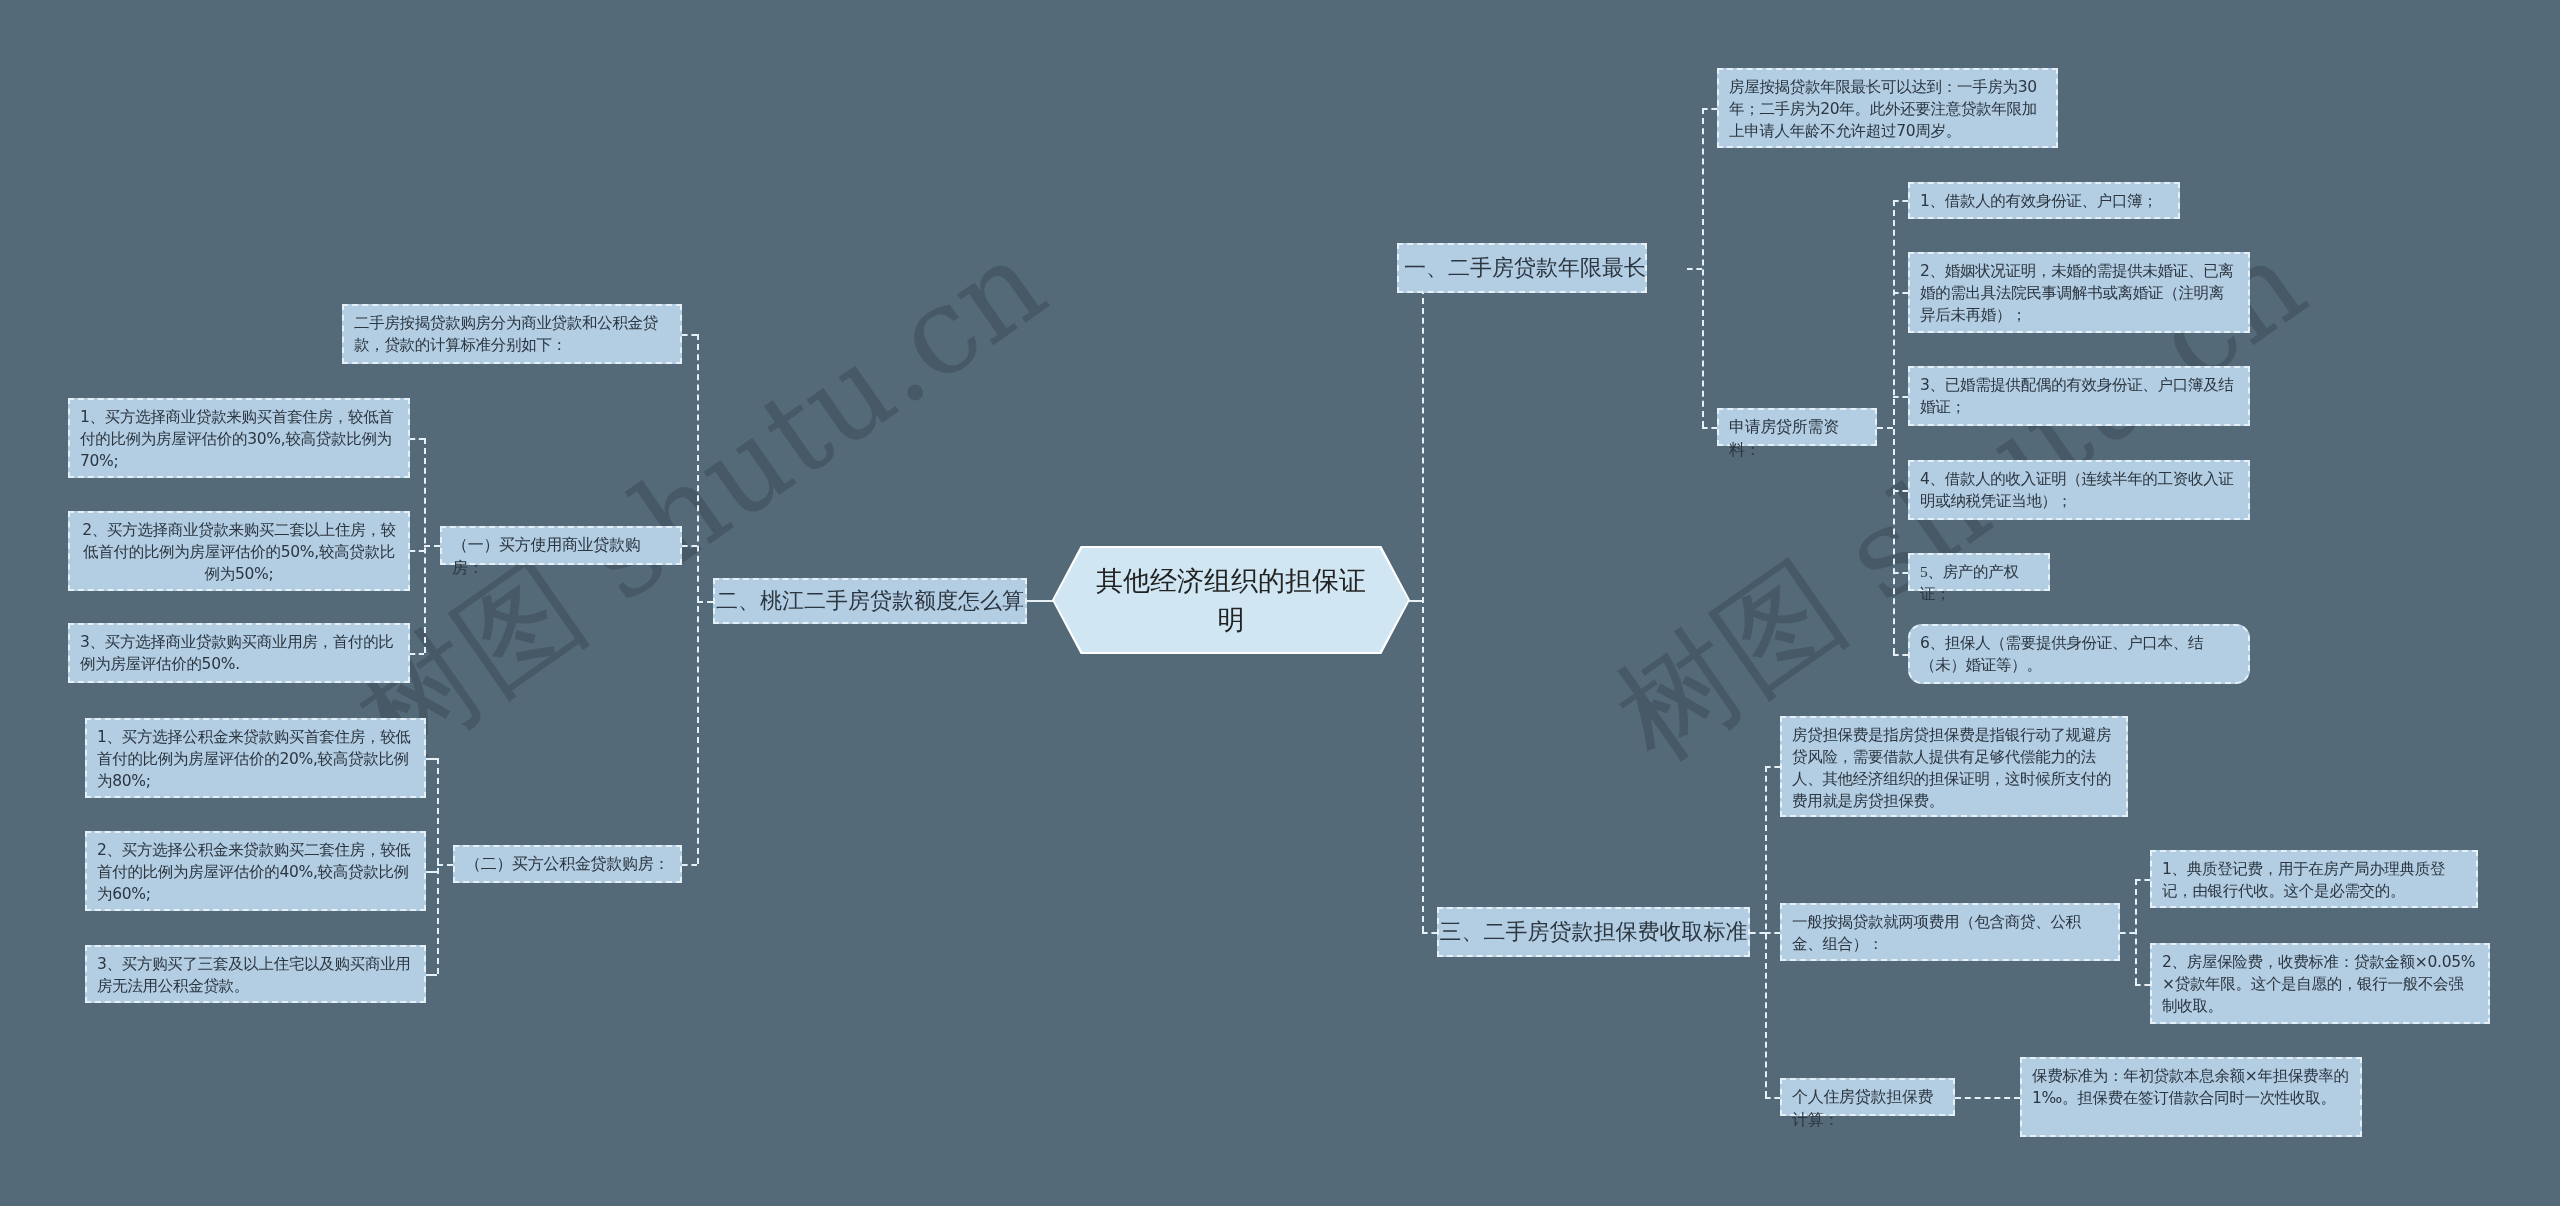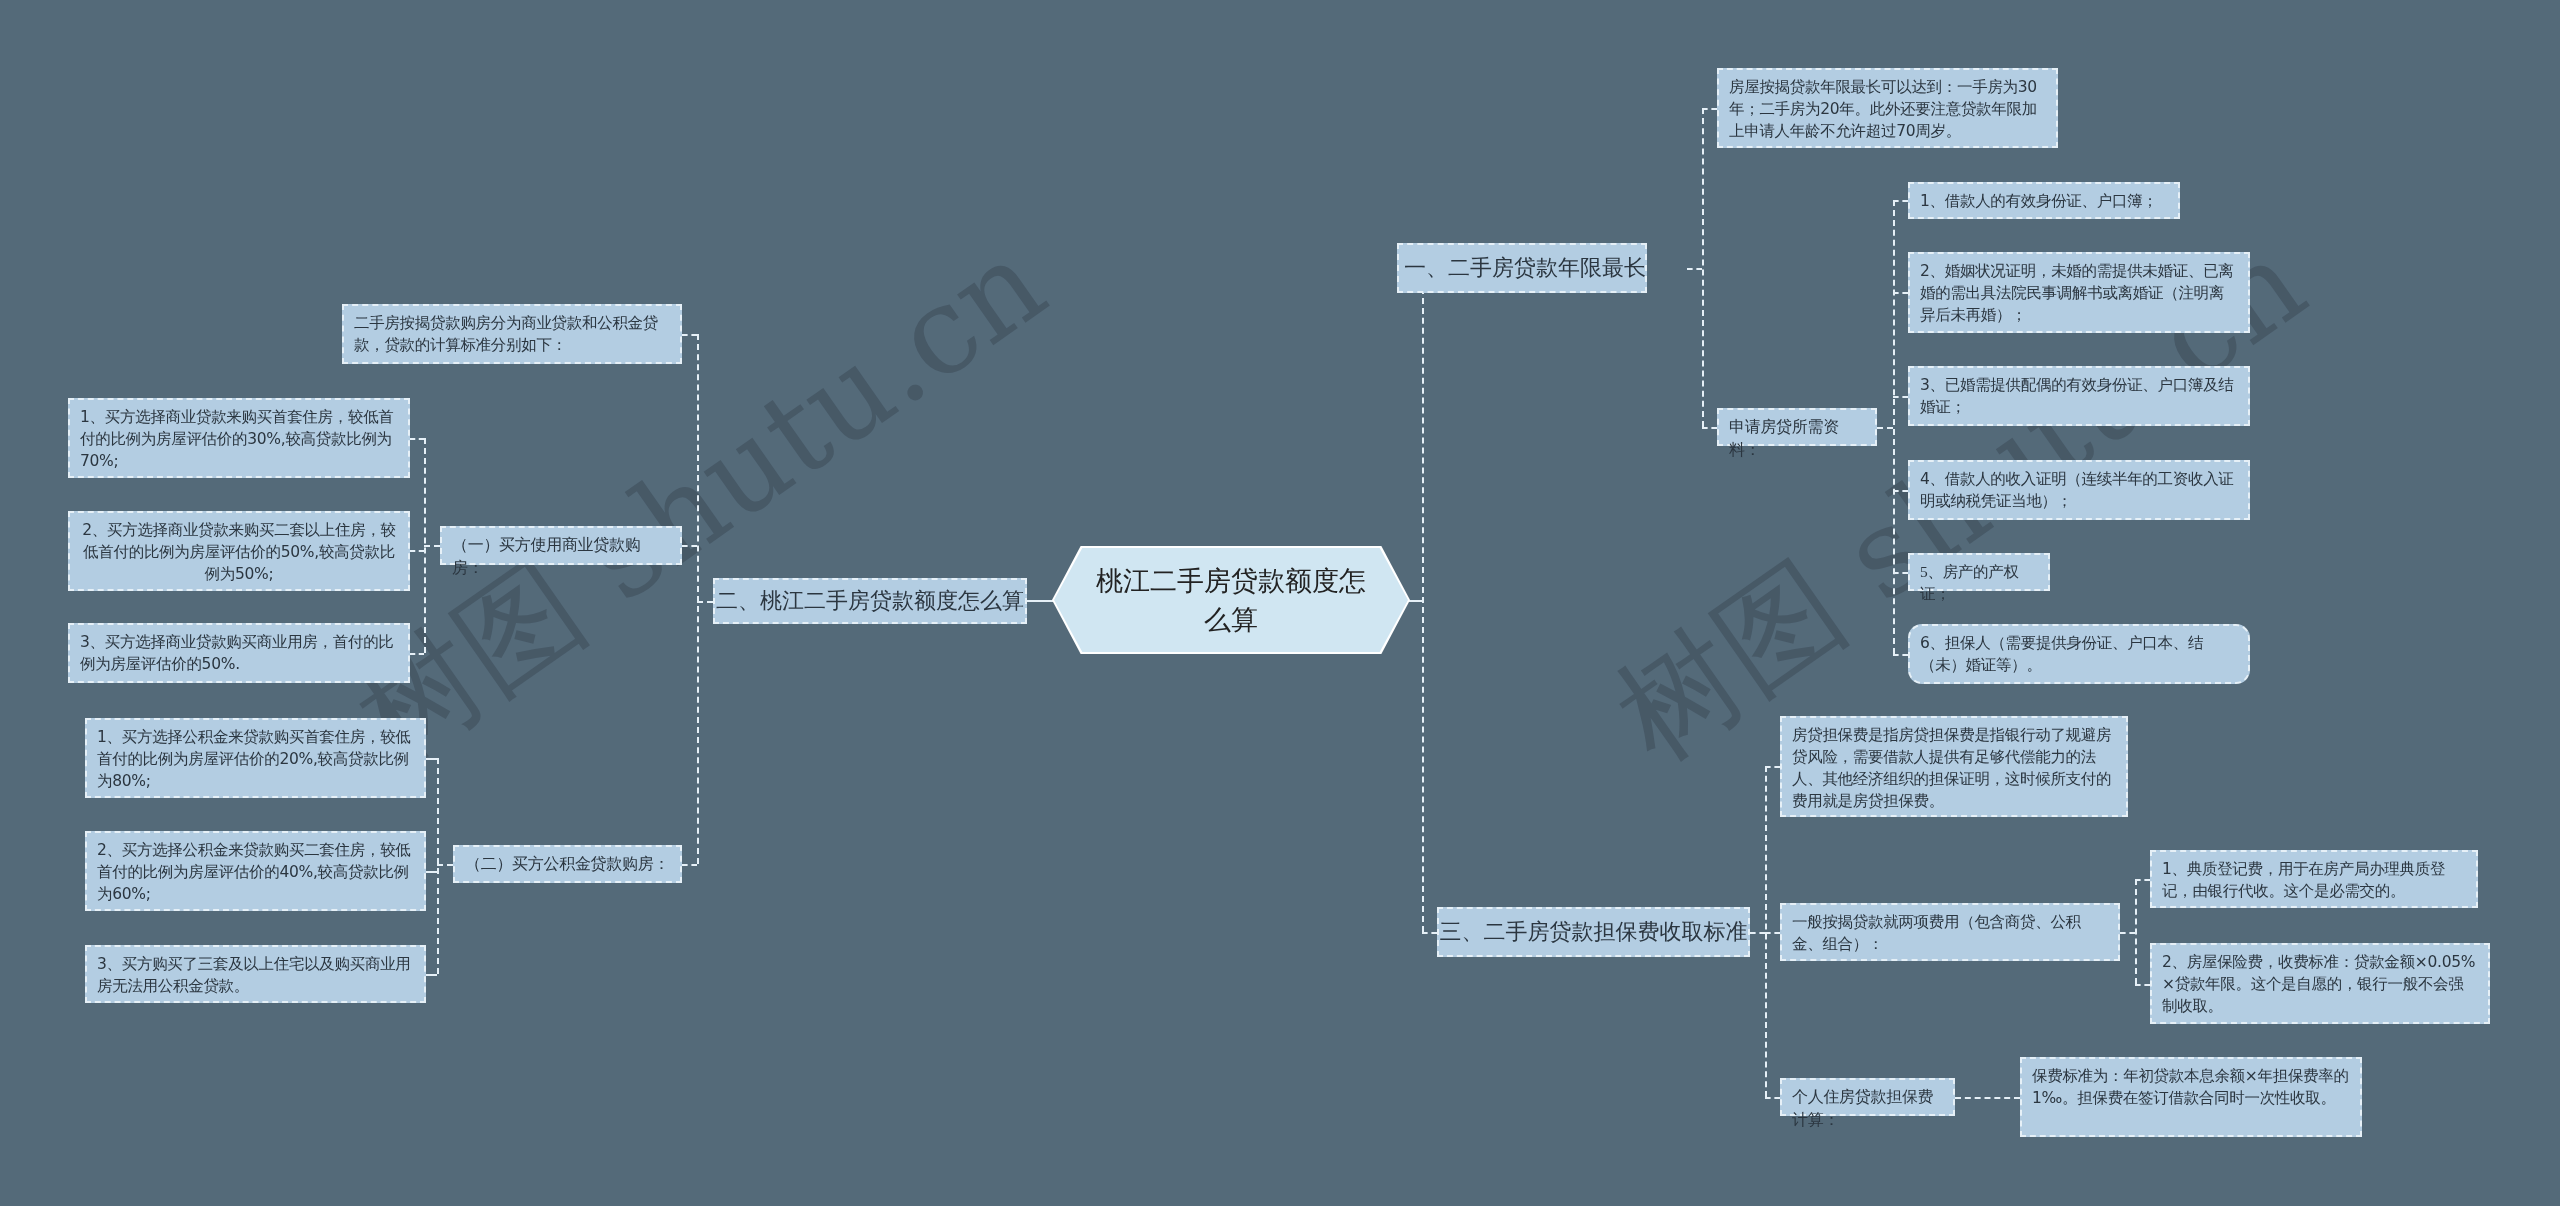--- a/index.html
+++ b/index.html
@@ -92,21 +92,21 @@
 <div class="hline" style="left:410px; top:653px; width:14px;"></div>
 
 <div class="hline" style="left:437px; top:864px; width:16px;"></div>
 <div class="vline" style="left:437px; top:758px; height:216px;"></div>
 <div class="hline" style="left:426px; top:758px; width:11px;"></div>
 <div class="hline" style="left:426px; top:871px; width:11px;"></div>
 <div class="hline" style="left:426px; top:974px; width:11px;"></div>
 
 <div class="center-ring"></div>
 <div class="center">
-  <span>桃江二手房贷款额度怎么算</span>
+  <span>其他经济组织的担保证明</span>
 </div>
 
 <div class="node lvl1" style="left:1397px; top:243px; width:250px; height:50px;padding-left:20px;">
   <span>一、二手房贷款年限最长</span>
 </div>
 <div class="node" style="left:1717px; top:68px; width:341px; height:80px;">
   <span>房屋按揭贷款年限最长可以达到：一手房为30年；二手房为20年。此外还要注意贷款年限加上申请人年龄不允许超过70周岁。</span>
 </div>
 <div class="node lvl2" style="left:1717px; top:408px; width:160px; height:38px;">
   <span>申请房贷所需资料：</span>

